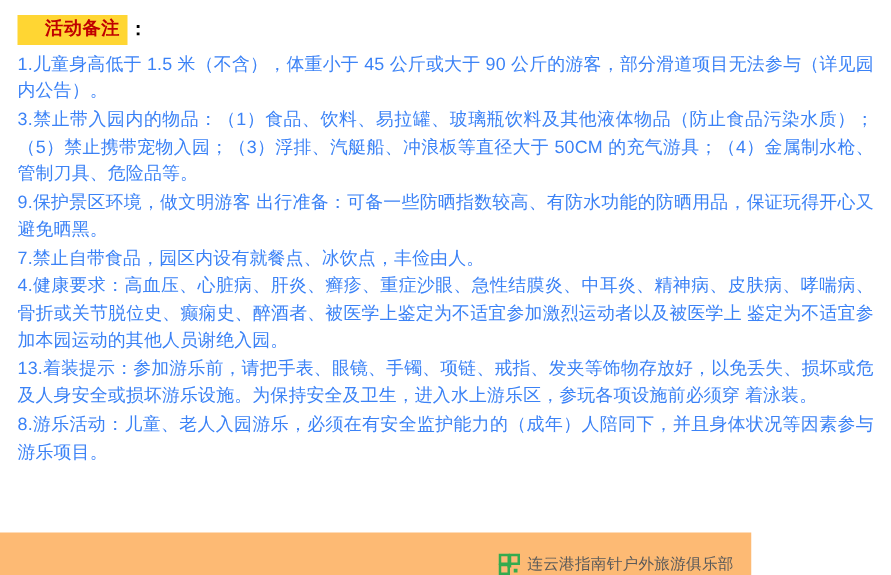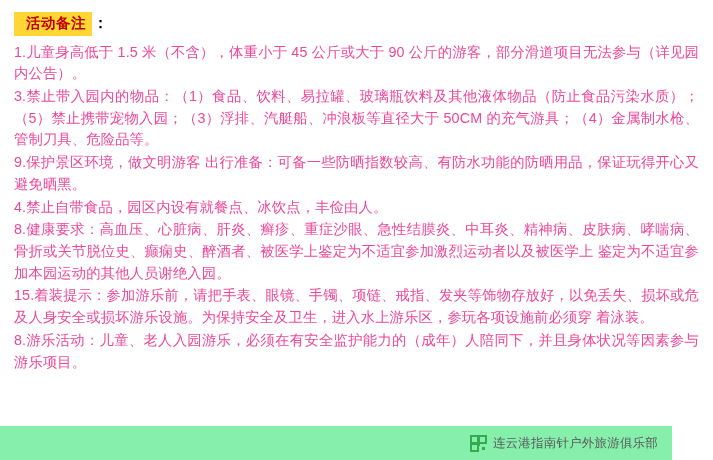--- a/index.html
+++ b/index.html
@@ -26,48 +26,48 @@
     display: flex;
     align-items: center;
     margin: 2px 0 6px 0;
   }
   .title-badge {
     background: #ffd633;
     color: #c00000;
     font-weight: bold;
     font-size: 14.5px;
     line-height: 1;
-    padding: 4px 6px 5px 12px;
+    padding: 4px 6px 5px 22px;
     letter-spacing: 0.5px;
   }
   .title-colon {
     font-weight: bold;
     font-size: 15px;
     color: #000;
     margin-left: 1px;
   }
   .body-text {
     font-size: 14.3px;
     line-height: 1.52;
     letter-spacing: 0.15px;
     text-align: justify;
-    color: #ec4899;
+    color: #3b82f6;
   }
   .body-text p {
     margin: 0 0 1px 0;
   }
   .footer {
     position: absolute;
     left: 0;
     bottom: 0;
-    width: 672px;
+    width: 601px;
     height: 34px;
-    background: #86efac;
+    background: #fdba74;
     display: flex;
-    align-items: center;
+    align-items: flex-end;
     justify-content: flex-end;
     padding-right: 14px;
     box-sizing: border-box;
   }
   .footer-inner {
     display: flex;
     align-items: center;
     gap: 6px;
   }
   .qr-icon {
@@ -122,23 +122,23 @@
 
   <div class="title-row">
     <span class="title-badge">活动备注</span>
     <span class="title-colon">：</span>
   </div>
 
   <div class="body-text">
     <p>1.儿童身高低于 1.5 米（不含），体重小于 45 公斤或大于 90 公斤的游客，部分滑道项目无法参与（详见园内公告）。</p>
     <p>3.禁止带入园内的物品：（1）食品、饮料、易拉罐、玻璃瓶饮料及其他液体物品（防止食品污染水质）；（5）禁止携带宠物入园；（3）浮排、汽艇船、冲浪板等直径大于 50CM 的充气游具；（4）金属制水枪、管制刀具、危险品等。</p>
     <p>9.保护景区环境，做文明游客 出行准备：可备一些防晒指数较高、有防水功能的防晒用品，保证玩得开心又避免晒黑。</p>
-    <p>4.禁止自带食品，园区内设有就餐点、冰饮点，丰俭由人。</p>
-    <p>8.健康要求：高血压、心脏病、肝炎、癣疹、重症沙眼、急性结膜炎、中耳炎、精神病、皮肤病、哮喘病、骨折或关节脱位史、癫痫史、醉酒者、被医学上鉴定为不适宜参加激烈运动者以及被医学上 鉴定为不适宜参加本园运动的其他人员谢绝入园。</p>
-    <p>15.着装提示：参加游乐前，请把手表、眼镜、手镯、项链、戒指、发夹等饰物存放好，以免丢失、损坏或危及人身安全或损坏游乐设施。为保持安全及卫生，进入水上游乐区，参玩各项设施前必须穿 着泳装。</p>
+    <p>7.禁止自带食品，园区内设有就餐点、冰饮点，丰俭由人。</p>
+    <p>4.健康要求：高血压、心脏病、肝炎、癣疹、重症沙眼、急性结膜炎、中耳炎、精神病、皮肤病、哮喘病、骨折或关节脱位史、癫痫史、醉酒者、被医学上鉴定为不适宜参加激烈运动者以及被医学上 鉴定为不适宜参加本园运动的其他人员谢绝入园。</p>
+    <p>13.着装提示：参加游乐前，请把手表、眼镜、手镯、项链、戒指、发夹等饰物存放好，以免丢失、损坏或危及人身安全或损坏游乐设施。为保持安全及卫生，进入水上游乐区，参玩各项设施前必须穿 着泳装。</p>
     <p>8.游乐活动：儿童、老人入园游乐，必须在有安全监护能力的（成年）人陪同下，并且身体状况等因素参与游乐项目。</p>
   </div>
 
   <div class="bottom-rule"></div>
 
   <div class="footer">
     <div class="footer-inner">
       <span class="qr-icon">
         <span class="sq tl"></span>
         <span class="sq tr"></span>

